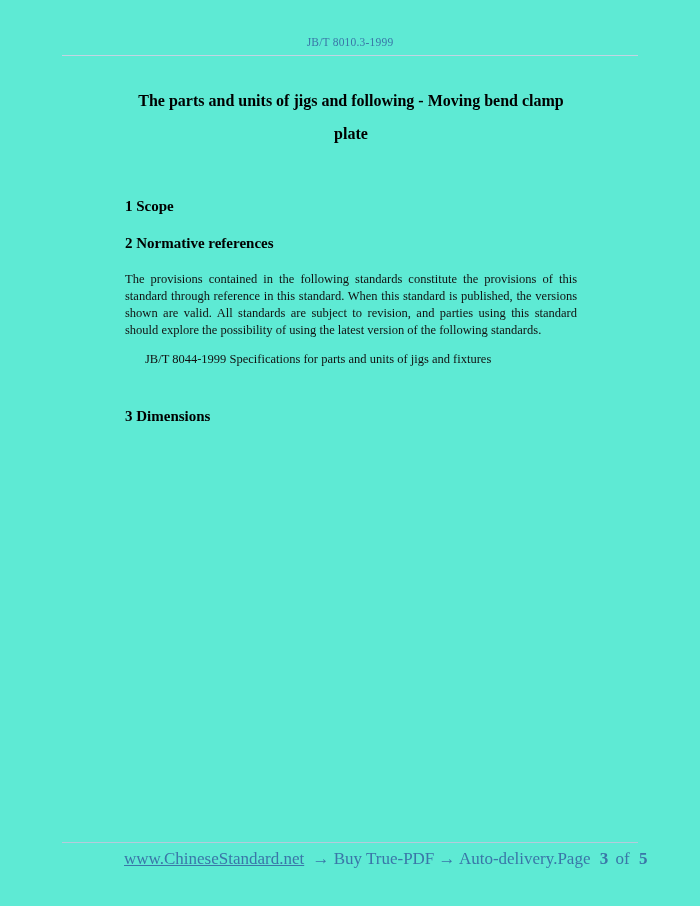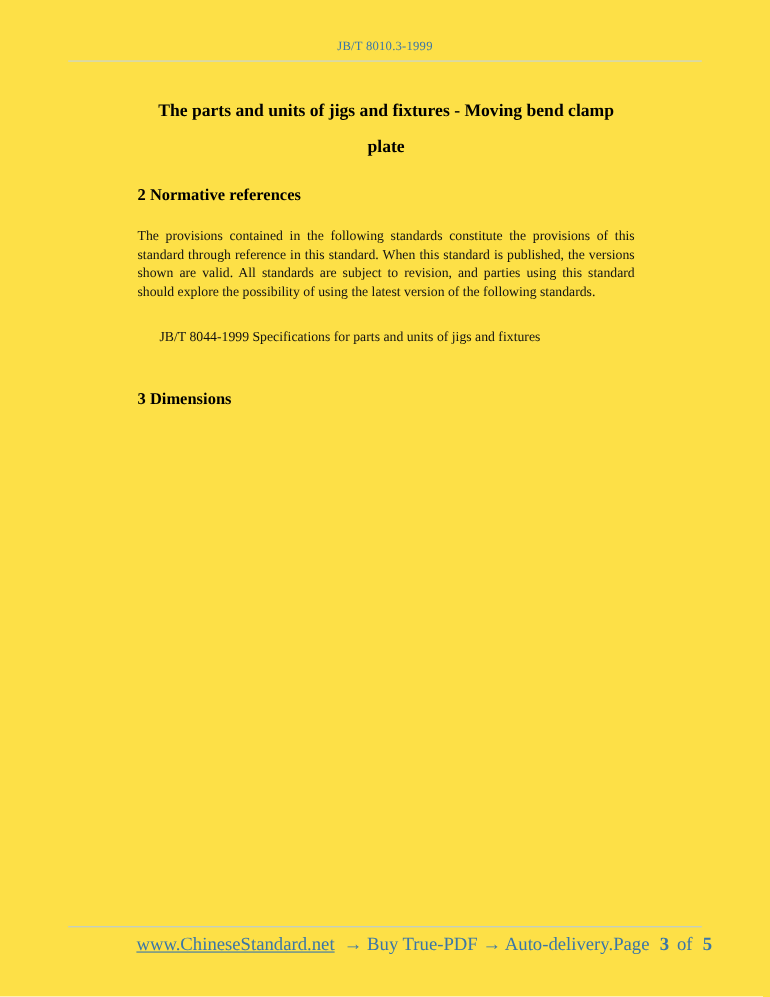--- a/index.html
+++ b/index.html
@@ -2,21 +2,21 @@
 <html><head>
 <meta charset="utf-8">
 <style>
   * { margin: 0; padding: 0; box-sizing: border-box; }
   html, body { background: #ffffff; }
   .page {
     position: relative;
     width: 700px;
     height: 906px;
     margin: 0 auto;
-    background: #fde047;
+    background: #5eead4;
     font-family: "Liberation Serif", serif;
     color: #111111;
     overflow: hidden;
   }
 
   
   .doc-header {
     position: absolute;
     top: 36px;
     left: 62px;
@@ -58,21 +58,21 @@
   .h-normative { margin-top: 20px; }
   .h-dimensions { margin-top: 40px; }
   .para {
     margin-top: 19px;
     font-size: 12.5px;
     line-height: 17px;
     text-align: justify;
     color: #111111;
   }
   .reference {
-    margin-top: 24px;
+    margin-top: 12px;
     padding-left: 20px;
     font-size: 12.5px;
     line-height: 17px;
     color: #111111;
   }
   .ref-first { margin-top: 14px; }
 
   
   .doc-footer {
     position: absolute;
@@ -110,24 +110,25 @@
 <div class="page">
 
   <div class="doc-header">
     <div class="doc-number">JB/T 8010.3-1999</div>
     <hr class="header-rule">
   </div>
 
   <div class="content">
 
     <div class="doc-title">
-      <div>The parts and units of jigs and fixtures - Moving bend clamp</div>
+      <div>The parts and units of jigs and following - Moving bend clamp</div>
       <div>plate</div>
     </div>
 
+    <div class="section-heading h-scope">1 Scope</div>
 
 
     <div class="section-heading h-normative">2 Normative references</div>
 
     <p class="para">The provisions contained in the following standards constitute the provisions of this standard through reference in this standard. When this standard is published, the versions shown are valid. All standards are subject to revision, and parties using this standard should explore the possibility of using the latest version of the following standards.</p>
 
 
     <div class="reference">JB/T 8044-1999 Specifications for parts and units of jigs and fixtures</div>
 
     <div class="section-heading h-dimensions">3 Dimensions</div>

